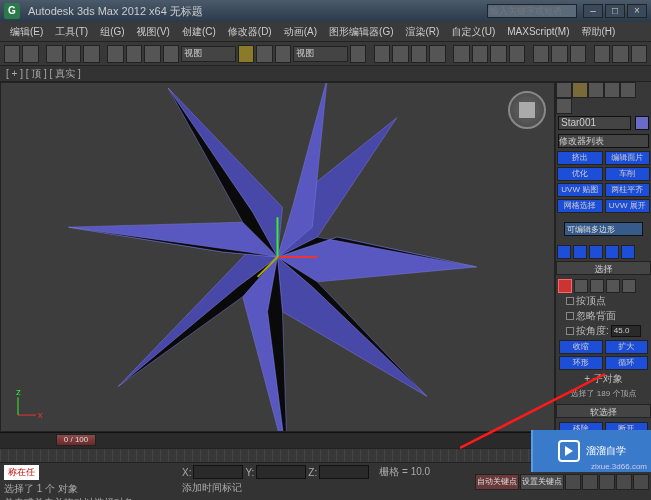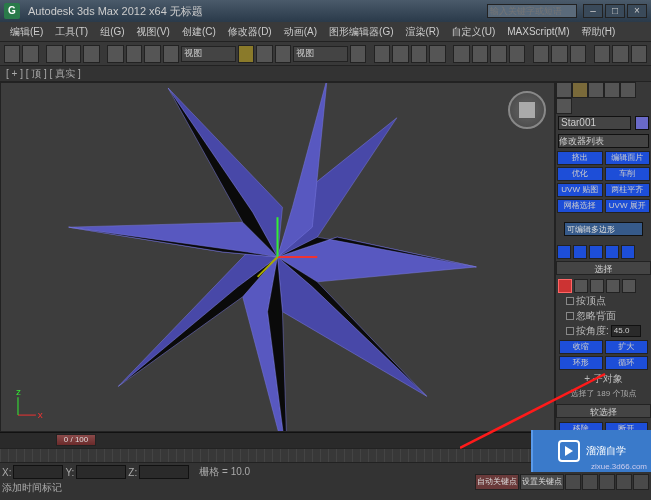--- a/index.html
+++ b/index.html
@@ -284,20 +284,25 @@
 </div>
 
 <div class="timetrack">
   <div class="frame">0 / 100</div>
 </div>
 <div class="timeline">
     <div class="ticks"></div>
   </div>
 
 <div class="status">
+  <div class="left">
+    <span class="tag">称在任</span>
+    <div>选择了 1 个 对象</div>
+    <div>单击或单击并拖动以选择对象</div>
+  </div>
   <div class="mid">
     <div class="xyz">
       X:<div class="fld"></div>
       Y:<div class="fld"></div>
       Z:<div class="fld"></div>
       <span style="margin-left:8px">栅格 = 10.0</span>
     </div>
     <div style="margin-top:2px">添加时间标记</div>
   </div>
   <div class="right">

